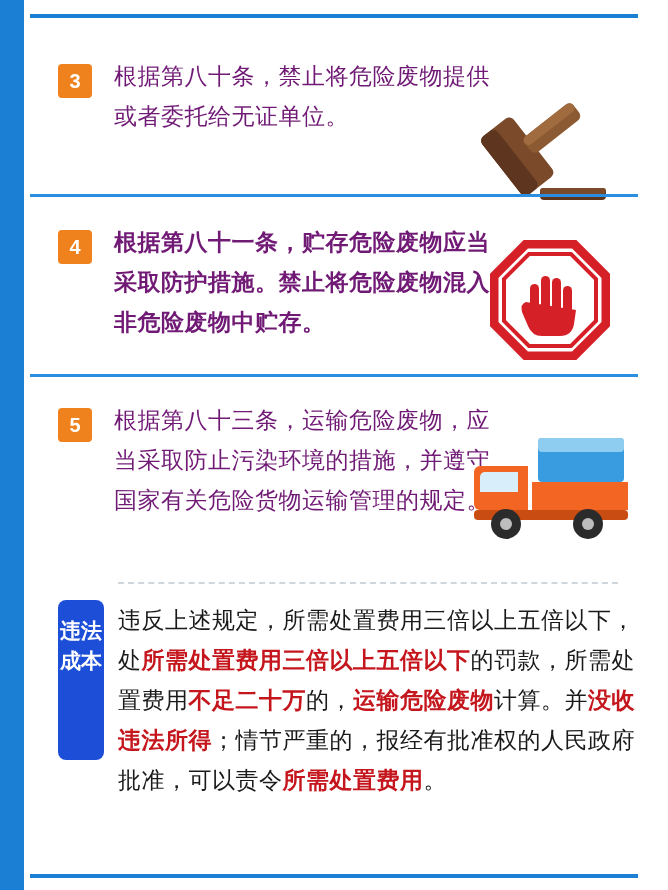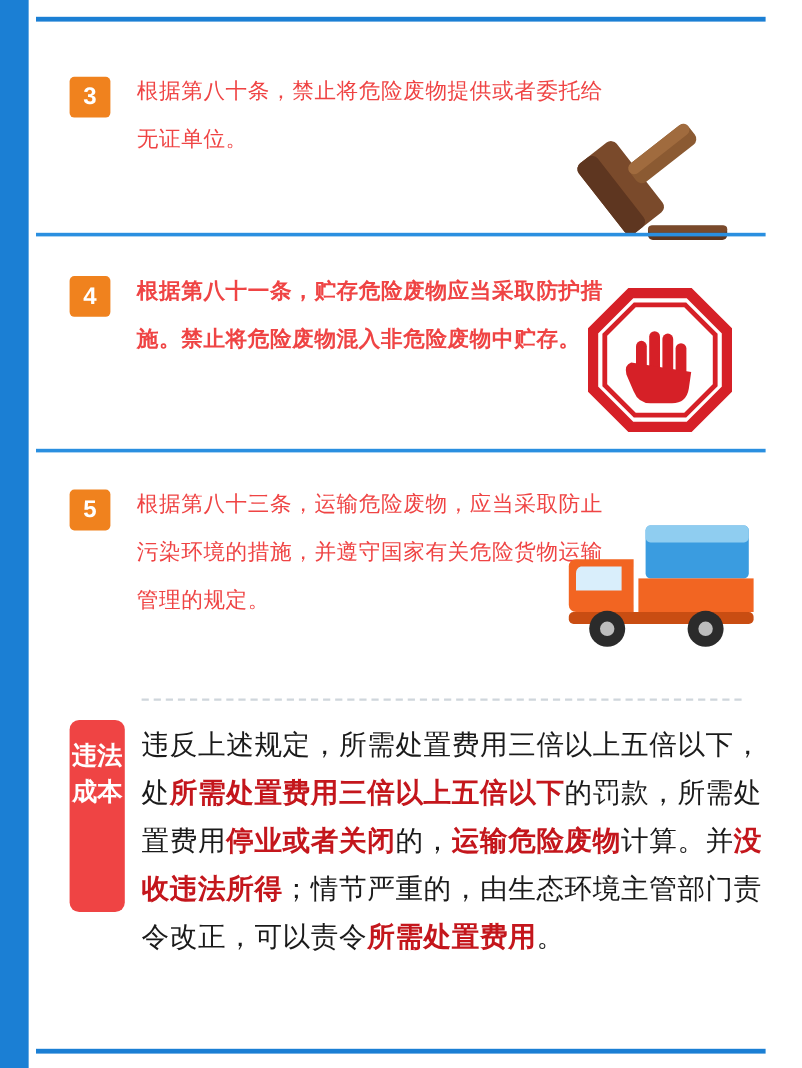--- a/index.html
+++ b/index.html
@@ -82,23 +82,23 @@
     font-size: 20px;
     font-weight: bold;
     line-height: 34px;
     text-align: center;
     font-family: "Liberation Sans", sans-serif;
   }
   .item-text {
     position: absolute;
     left: 84px;
     width: 390px;
-    font-size: 18px;
+    font-size: 23px;
     line-height: 40px;
-    color: #ef4444;
+    color: #701a75;
     font-family: "Liberation Sans", sans-serif;
     letter-spacing: 0.5px;
   }
   .art {
     position: absolute;
   }
 
   
   .gavel { right: 20px; top: 40px; width: 140px; height: 130px; }
 
@@ -108,21 +108,21 @@
   
   .truck { right: 8px; top: 32px; width: 160px; height: 120px; }
 
   
   .cost-label {
     position: absolute;
     left: 28px;
     top: 0;
     width: 46px;
     height: 160px;
-    background: #ef4444;
+    background: #1d4ed8;
     border-radius: 8px;
     color: #ffffff;
     font-size: 21px;
     font-weight: bold;
     line-height: 30px;
     text-align: center;
     padding-top: 16px;
     box-sizing: border-box;
     font-family: "Liberation Sans", sans-serif;
   }
@@ -211,20 +211,20 @@
           <circle cx="118" cy="98" r="6" fill="#bdbdbd"></circle>
         </svg>
       </div>
     </div>
 
     <div class="sep-dash" style="top:582px;"></div>
 
     <div class="item" style="top:600px; height:260px;">
       <div class="cost-label">违法成本</div>
       <div class="cost-text">
-        <span>违反上述规定，所需处置费用三倍以上五倍以下，处</span><span class="hl">所需处置费用三倍以上五倍以下</span><span>的罚款，所需处置费用</span><span class="hl">停业或者关闭</span><span>的，</span><span class="hl">运输危险废物</span><span>计算。并</span><span class="hl">没收违法所得</span><span>；情节严重的，由生态环境主管部门责令改正，可以责令</span><span class="hl">所需处置费用</span><span>。</span>
+        <span>违反上述规定，所需处置费用三倍以上五倍以下，处</span><span class="hl">所需处置费用三倍以上五倍以下</span><span>的罚款，所需处置费用</span><span class="hl">不足二十万</span><span>的，</span><span class="hl">运输危险废物</span><span>计算。并</span><span class="hl">没收违法所得</span><span>；情节严重的，报经有批准权的人民政府批准，可以责令</span><span class="hl">所需处置费用</span><span>。</span>
       </div>
     </div>
 
     <div class="sep" style="top:874px;"></div>
 
   </div>
 </div>
 
 </body></html>

